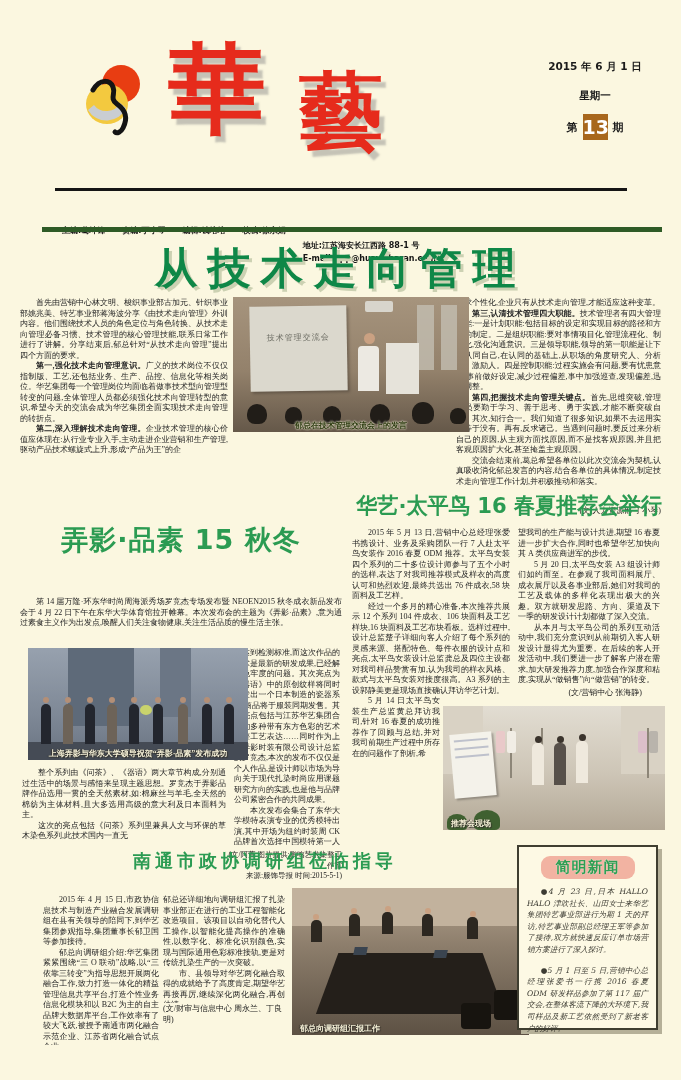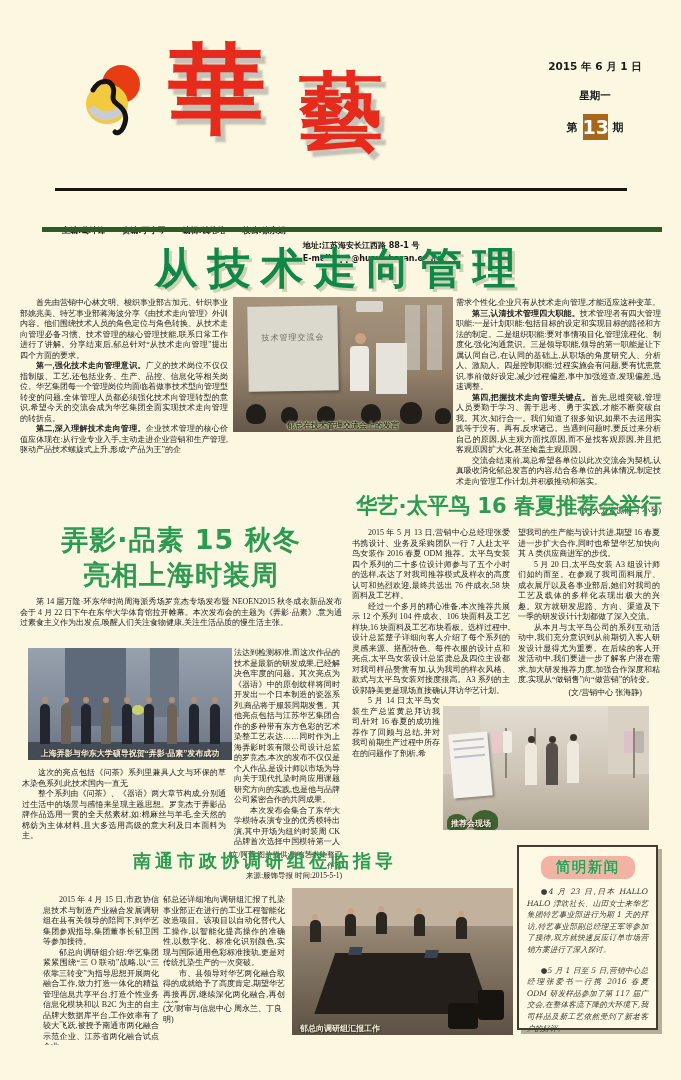--- a/index.html
+++ b/index.html
@@ -40,21 +40,21 @@
   .col{font-family:"Liberation Serif",serif;font-size:8px;line-height:10.5px;
     text-align:justify;color:#242424;overflow:hidden;}
   .col p{margin:0;text-indent:2em;}
   .col p.noindent{text-indent:0;}
   .col b{font-weight:bold;}
   .byline{font-family:"Liberation Serif",serif;font-size:8px;line-height:10.5px;
     font-weight:normal;color:#1a1a1a;text-align:right;}
   .byline.left{text-align:left;}
 
   
-  .photo{position:absolute;overflow:hidden;z-index:2;}
+  .photo{position:absolute;overflow:hidden;z-index:2;padding-left:16px;}
   .cap-on{position:absolute;left:0;right:0;bottom:1px;text-align:center;font-size:8px;font-weight:bold;
     font-family:"Liberation Serif",serif;}
   .cap-dark{color:#2c3a10;text-shadow:0 0 2px #efe9d2,0 0 2px #efe9d2;}
   .cap-light{color:#f7f2d8;text-shadow:1px 1px 1px #33302a,-1px 0 1px #33302a;}
   .cap-bl{text-align:left;padding-left:8px;}
 
   
   .ph-tech{background:linear-gradient(180deg,#a6947d 0%,#93816b 55%,#655849 100%);}
   .pt-screen{position:absolute;left:7%;top:7%;width:41%;height:63%;background:#dbd8cd;
     transform:rotate(-1deg);box-shadow:2px 2px 3px rgba(0,0,0,.25);}
@@ -181,21 +181,20 @@
   <div class="col abs" style="left:456px;top:298px;width:205px;height:207px;">
     <p class="noindent"><b></b><span>需求个性化,企业只有从技术走向管理,才能适应这种变革。</span></p>
     <p><b>第三,认清技术管理四大职能。</b><span>技术管理者有四大管理职能:一是计划职能:包括目标的设定和实现目标的路径和方法的制定。二是组织职能:要对事情项目化,管理流程化、制度化,强化沟通意识。三是领导职能,领导的第一职能是让下属认同自己,在认同的基础上,从职场的角度研究人、分析人、激励人。四是控制职能:过程实施会有问题,要有忧患意识,事前做好设定,减少过程偏差,事中加强巡查,发现偏差,迅速调整。</span></p>
     <p><b>第四,把握技术走向管理关键点。</b><span>首先,思维突破,管理人员要勤于学习、善于思考、勇于实践,才能不断突破自我。其次,知行合一。我们知道了很多知识,如果不去运用实践等于没有。再有,反求诸己。当遇到问题时,要反过来分析自己的原因,从主观方面找原因,而不是找客观原因,并且把客观原因扩大化,甚至掩盖主观原因。</span></p>
     <p><b></b><span>交流会结束前,葛总希望各单位以此次交流会为契机,认真吸收消化郁总发言的内容,结合各单位的具体情况,制定技术走向管理工作计划,并积极推动和落实。</span></p>
   </div>
   <div class="byline abs" style="left:456px;top:506px;width:205px;">(文/人力资源部 丁小琴)</div>
 
   <div class="h-sub h-fashion">
     <div>弄影·品素 15 秋冬</div>
-    <div>亮相上海时装周</div>
   </div>
 
   <div class="col abs" style="left:20px;top:597px;width:322px;height:48px;">
     <p>第 14 届万隆·环东华时尚周海派秀场罗竞杰专场发布暨 NEOEN2015 秋冬成衣新品发布会于 4 月 22 日下午在东华大学体育馆拉开帷幕。本次发布会的主题为《弄影·品素》,意为通过素食主义作为出发点,唤醒人们关注食物健康,关注生活品质的慢生活主张。</p>
   </div>
 
   <div class="photo ph-stage" style="left:28px;top:648px;width:204px;height:112px;">
     <div class="ps-panel"></div>
     <div class="ps-panel2"></div>
     <div class="ps-floor"></div>
@@ -206,22 +205,22 @@
     <div class="ps-fig" style="left:46%;"></div>
     <div class="ps-flower" style="left:51%;"></div>
     <div class="ps-fig" style="left:57%;"></div>
     <div class="ps-fig lt" style="left:68%;"></div>
     <div class="ps-fig" style="left:79%;"></div>
     <div class="ps-fig" style="left:89%;"></div>
     <div class="cap-on cap-light">上海弄影与华东大学硕导祝贺“弄影·品素”发布成功</div>
   </div>
 
   <div class="col abs" style="left:22px;top:768px;width:204px;height:110px;">
+    <p><b></b><span>整个系列由《问茶》、《器语》两大章节构成,分别通过生活中的场景与感悟来呈现主题思想。罗竞杰于弄影品牌作品选用一贯的全天然素材,如:棉麻丝与羊毛,全天然的棉纺为主体材料,且大多选用高级的意大利及日本面料为主。</span></p>
     <p><b></b><span>这次的亮点包括《问茶》系列里兼具人文与环保的草木染色系列,此技术国内一直无</span></p>
-    <p><b></b><span>整个系列由《问茶》、《器语》两大章节构成,分别通过生活中的场景与感悟来呈现主题思想。罗竞杰于弄影品牌作品选用一贯的全天然素材,如:棉麻丝与羊毛,全天然的棉纺为主体材料,且大多选用高级的意大利及日本面料为主。</span></p>
   </div>
 
   <div class="col abs" style="left:234px;top:648px;width:106px;height:200px;">
     <p class="noindent"><b></b><span>法达到检测标准,而这次作品的技术是最新的研发成果,已经解决色牢度的问题。其次亮点为《器语》中的原创纹样将同时开发出一个日本制造的瓷器系列,商品将于服装同期发售。其他亮点包括与江苏华艺集团合作的多种带有东方色彩的艺术染整工艺表达……同时作为上海弄影时装有限公司设计总监的罗竞杰,本次的发布不仅仅是个人作品,是设计师以市场为导向关于现代扎染时尚应用课题研究方向的实践,也是他与品牌公司紧密合作的共同成果。</span></p>
     <p><b></b><span>本次发布会集合了东华大学模特表演专业的优秀模特出演,其中开场为纽约时装周 CK 品牌首次选择中国模特第一人的超模吴佳烨,以及本季红透巴黎时装周的贺聪、若阳等名模领衔出演,为整个演出增色不少。</span></p>
   </div>
   <div class="byline abs" style="left:226px;top:850px;width:116px;font-size:7.5px;">
     <div>(文/阿萱 图片提供:鹏鸣艺术染整工作室</div>
     <div>来源:服饰导报 时间:2015-5-1)</div>
   </div>

